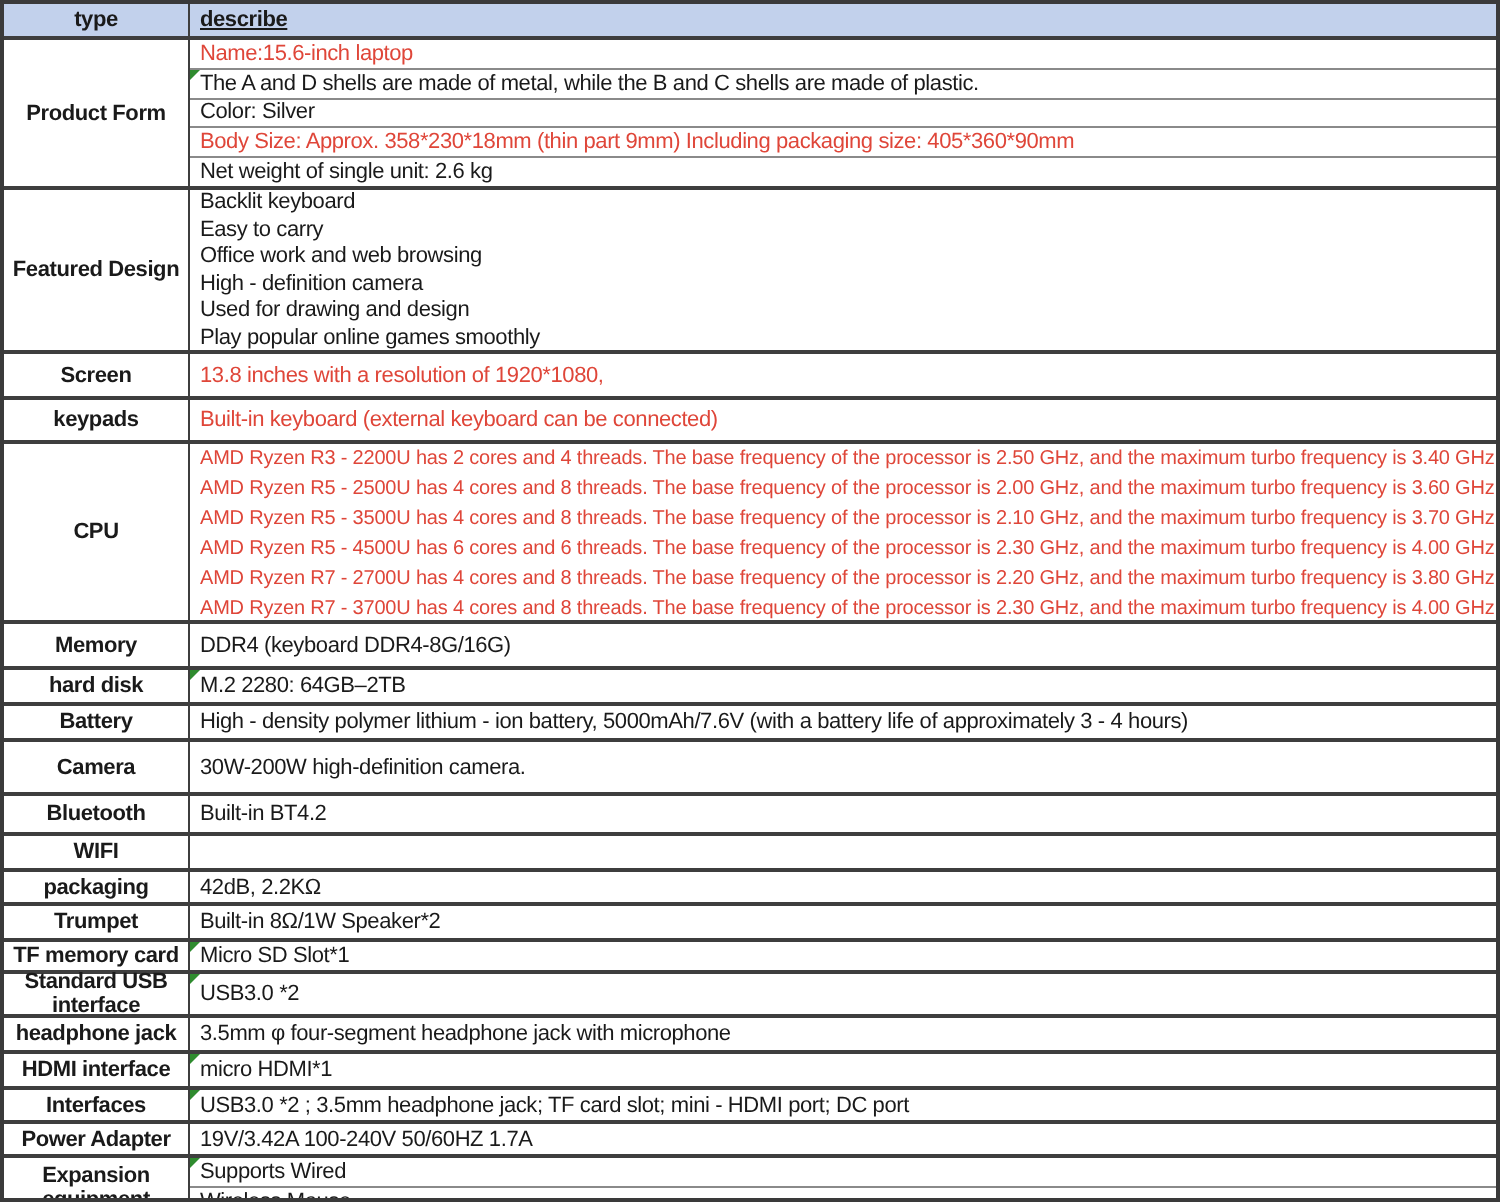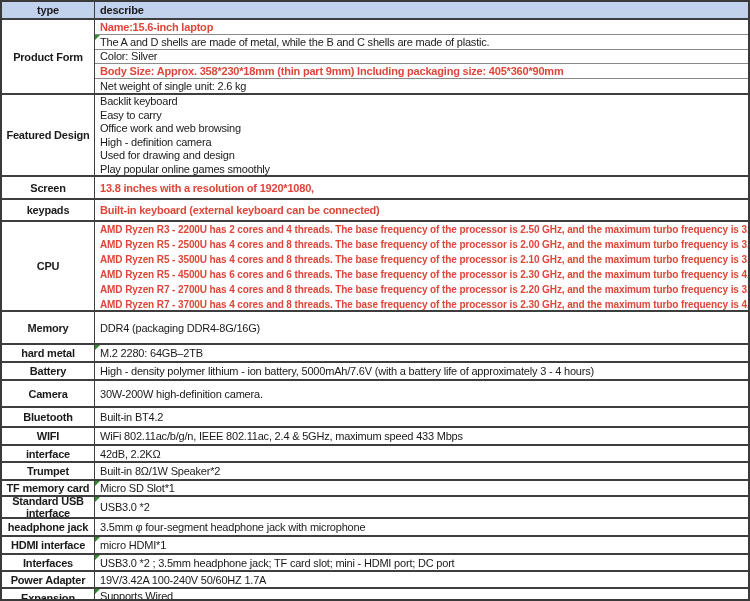--- a/index.html
+++ b/index.html
@@ -26,37 +26,37 @@
   .desc{flex:1;min-width:0;display:flex;flex-direction:column;}
   .cell{
     flex:1;display:flex;align-items:center;
     padding:0 0 0 5px;position:relative;
     border-top:1px solid #8a8a8a;
     white-space:nowrap;overflow:hidden;
   }
   .cell:first-child{border-top:none;}
   .lines{flex:1;display:flex;flex-direction:column;justify-content:center;padding-left:5px;}
   .line{line-height:13.5px;white-space:nowrap;}
-  .red{color:#df4639;font-weight:bold;}
+  .red{color:#df4639;}
   .cpu .line{line-height:15px;font-size:10px;letter-spacing:-0.1px;}
   .flag{
     position:absolute;top:0;left:0;width:0;height:0;
     border-top:5px solid #2e8b2e;border-right:5px solid transparent;
   }
   
   .s-header{height:16px;background:#c2d1ec;font-weight:bold;}
   .s-header .label{border-right-color:#3e3e3e;}
-  .s-header .cell{border-top:none;}
+  .s-header .cell{border-top:none;text-decoration:underline;}
   
   .s-pform{height:75px}
   .s-feat{height:82px}
   .s-screen{height:23px}
   .s-keys{height:22px}
   .s-cpu{height:90px}
-  .s-mem{height:33px}
+  .s-mem{height:23px}
   .s-hdd{height:18px}
   .s-batt{height:18px}
   .s-cam{height:27px}
   .s-bt{height:20px}
   .s-wifi{height:18px}
   .s-mic{height:17px}
   .s-trum{height:18px}
   .s-tf{height:16px}
   .s-usb{height:22px}
   .s-hp{height:18px}
@@ -145,27 +145,27 @@
       <div class="line">AMD Ryzen R7 - 2700U has 4 cores and 8 threads. The base frequency of the processor is 2.20 GHz, and the maximum turbo frequency is 3.80 GHz;</div>
       <div class="line">AMD Ryzen R7 - 3700U has 4 cores and 8 threads. The base frequency of the processor is 2.30 GHz, and the maximum turbo frequency is 4.00 GHz;</div>
     </div>
       </div>
   </div>
 
   <div class="row s-mem">
     <div class="label">Memory</div>
     <div class="desc">
         <div class="cell">
-          <span>DDR4 (packaging DDR4-8G/16G)</span>
+          <span>DDR4 (keyboard DDR4-8G/16G)</span>
         </div>
       </div>
   </div>
 
   <div class="row s-hdd">
-    <div class="label">hard metal</div>
+    <div class="label">hard disk</div>
     <div class="desc">
         <div class="cell">
           <i class="flag"></i>
           <span>M.2 2280: 64GB–2TB</span>
         </div>
       </div>
   </div>
 
   <div class="row s-batt">
     <div class="label">Battery</div>
@@ -189,29 +189,24 @@
     <div class="label">Bluetooth</div>
     <div class="desc">
         <div class="cell">
           <span>Built-in BT4.2</span>
         </div>
       </div>
   </div>
 
   <div class="row s-wifi">
     <div class="label">WIFI</div>
-    <div class="desc">
-        <div class="cell">
-          <span>WiFi 802.11ac/b/g/n, IEEE 802.11ac, 2.4 &amp; 5GHz, maximum speed 433 Mbps</span>
-        </div>
-      </div>
   </div>
 
   <div class="row s-mic">
-    <div class="label">interface</div>
+    <div class="label">packaging</div>
     <div class="desc">
         <div class="cell">
           <span>42dB, 2.2KΩ</span>
         </div>
       </div>
   </div>
 
   <div class="row s-trum">
     <div class="label">Trumpet</div>
     <div class="desc">

